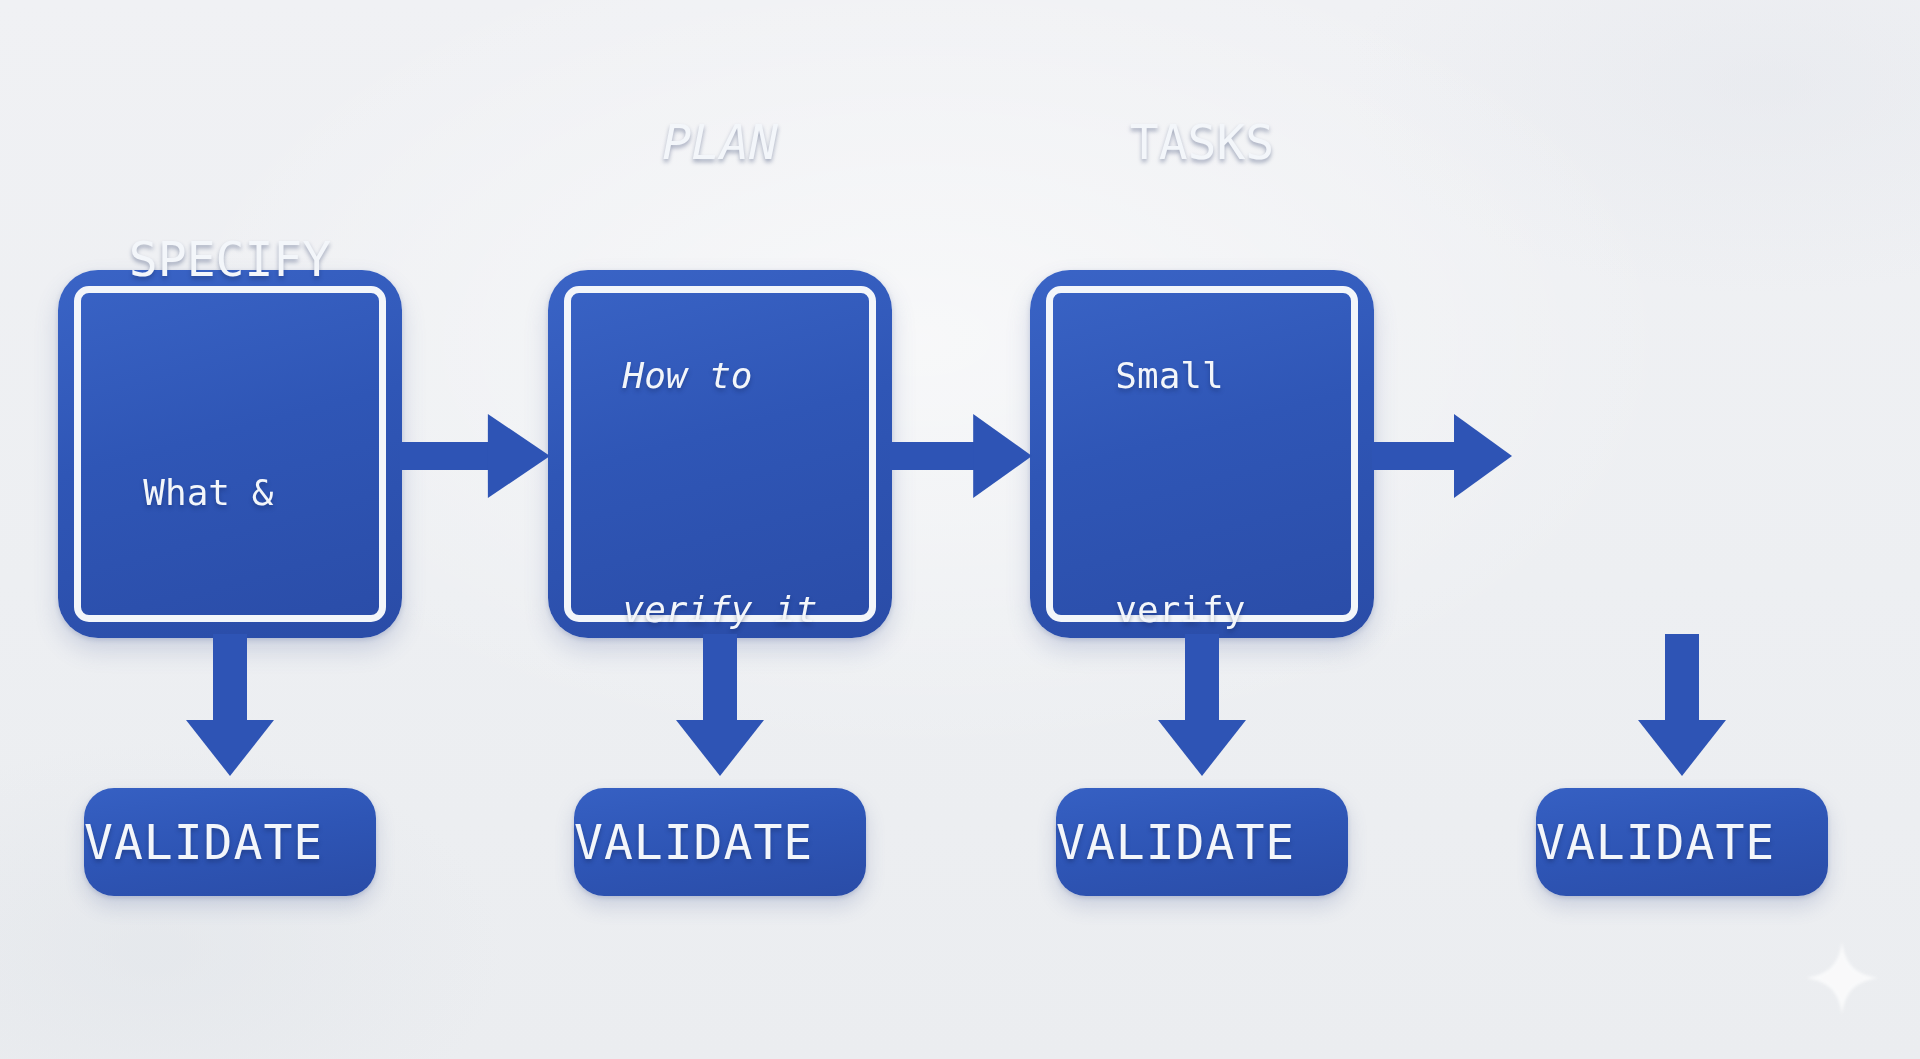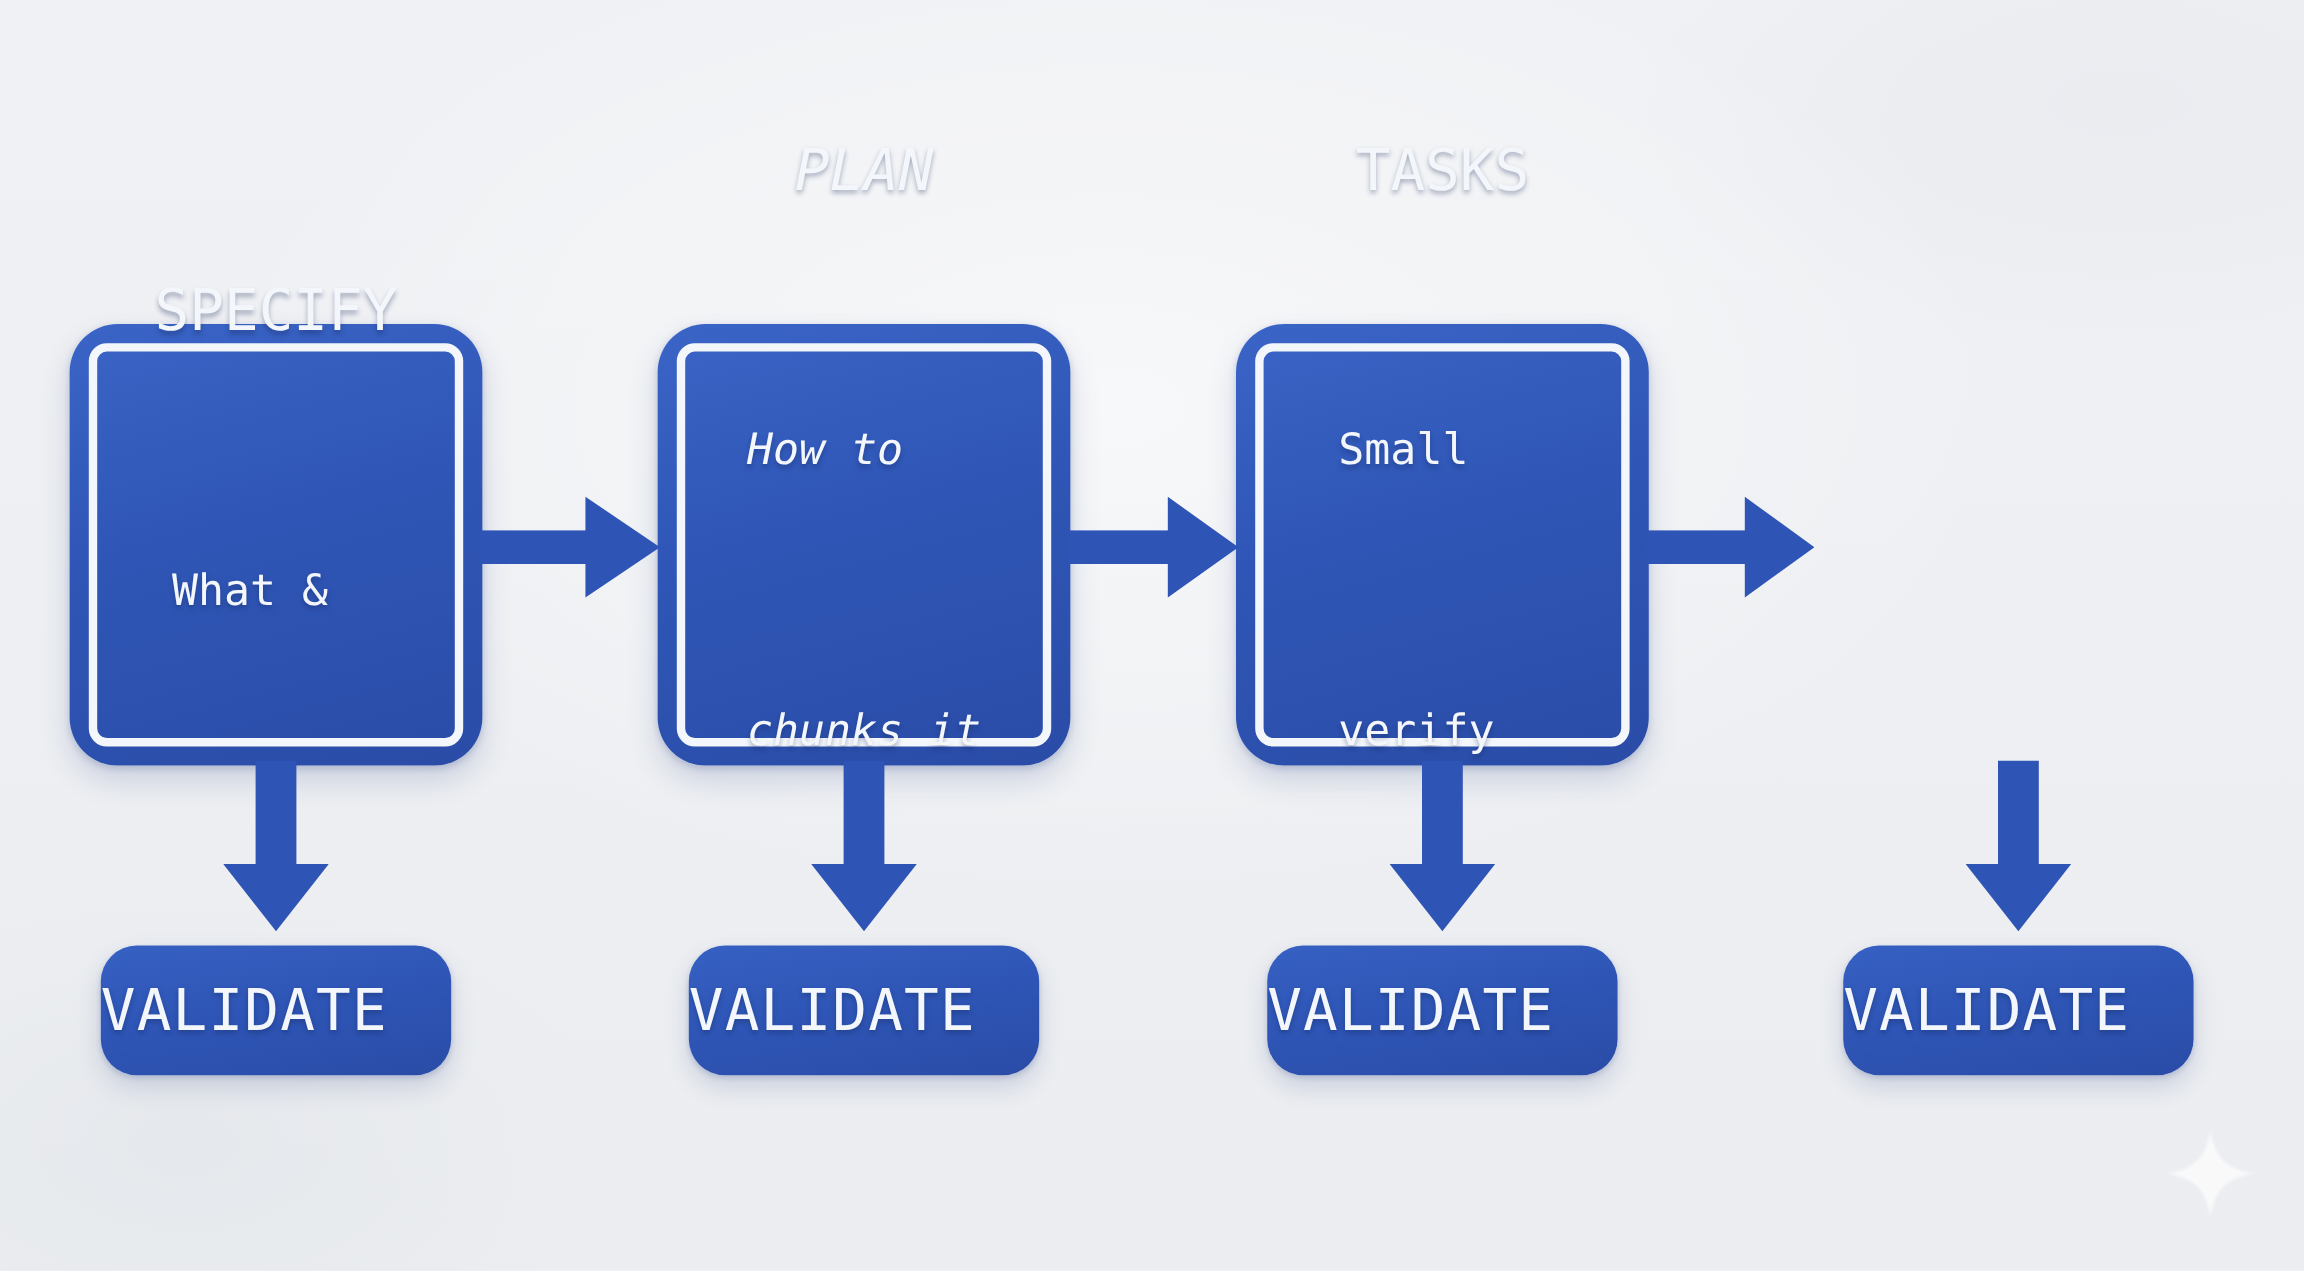--- a/index.html
+++ b/index.html
@@ -112,21 +112,21 @@
         <span>What &amp;</span>
       </div>
     </div>
   </div>
 
   <div class="node n1">
     <div class="node-ring">
       <div class="node-title">PLAN</div>
       <div class="node-desc">
         <span>How to</span>
-        <span>chunks it</span>
+        <span>verify it</span>
       </div>
     </div>
   </div>
 
   <div class="node n2">
     <div class="node-ring">
       <div class="node-title">TASKS</div>
       <div class="node-desc">
         <span>Small</span>
         <span>verify</span>

